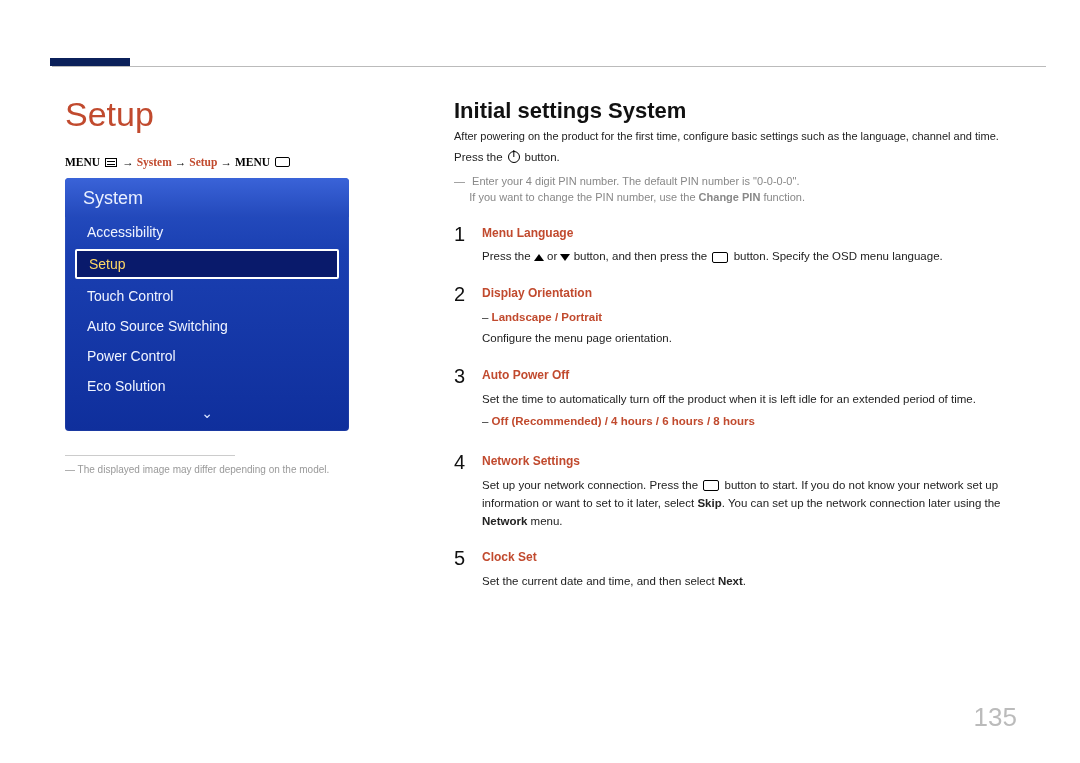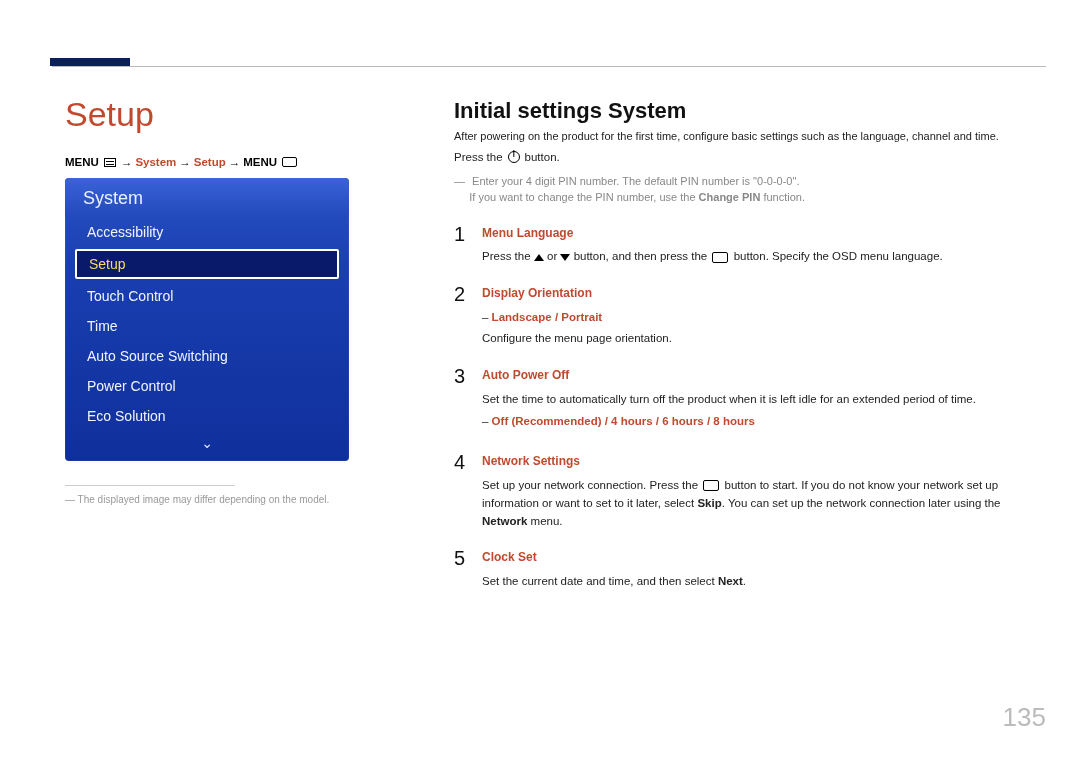--- a/index.html
+++ b/index.html
@@ -35,20 +35,21 @@
   }
   .breadcrumb {
     font-size: 11.5px;
     font-weight: bold;
     color: #000;
     margin-bottom: 10px;
     display: flex;
     align-items: center;
     flex-wrap: wrap;
     gap: 3px;
+    font-family: Liberation Serif, serif;
   }
   .breadcrumb .menu-icon {
     display: inline-block;
     width: 12px; height: 9px;
     border: 1px solid #000;
     position: relative;
     margin: 0 2px;
   }
   .breadcrumb .menu-icon::before,
   .breadcrumb .menu-icon::after {
@@ -195,21 +196,21 @@
     width: 16px; height: 11px;
     border: 1px solid #000;
     border-radius: 2px;
     vertical-align: middle;
     margin: 0 2px;
   }
   .dash-line { margin-top: 4px; margin-bottom: 4px; }
 
   .page-number {
     position: absolute;
-    bottom: 30px; right: 34px;
+    bottom: 30px; right: 63px;
     font-size: 26px;
     color: #bbb;
     font-weight: 400;
   }
 </style>
 </head>
 <body>
 
 <div class="topbar"></div>
 <div class="rule"></div>
@@ -227,21 +228,20 @@
     <span class="arrow">→</span>
     <span>MENU</span>
     <span class="enter-icon"></span>
   </div>
 
   <div class="menu-panel">
     <div class="menu-header">System</div>
     <div class="menu-item">Accessibility</div>
     <div class="menu-item selected">Setup</div>
     <div class="menu-item">Touch Control</div>
-    <div class="menu-item">Time</div>
     <div class="menu-item">Auto Source Switching</div>
     <div class="menu-item">Power Control</div>
     <div class="menu-item">Eco Solution</div>
     <div class="menu-footer">⌄</div>
   </div>
 
   <div class="hr-short"></div>
   <div class="footnote">
     <span>―</span>
     <span>The displayed image may differ depending on the model.</span>

